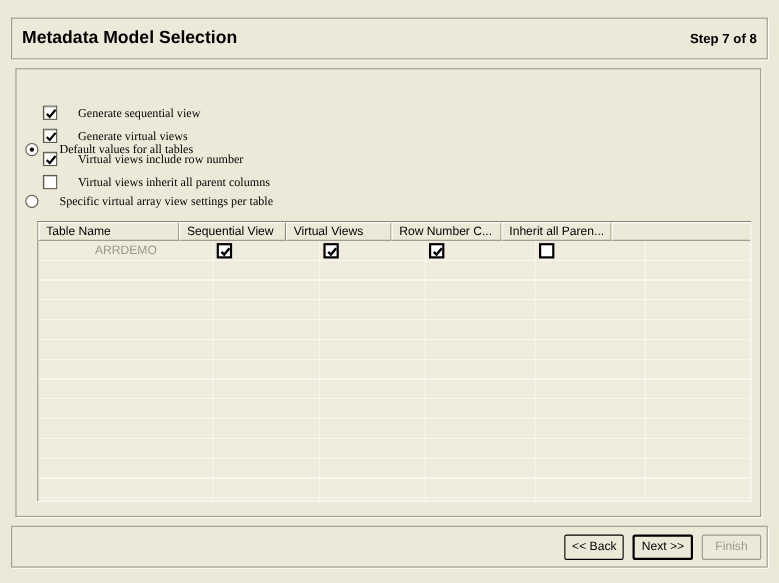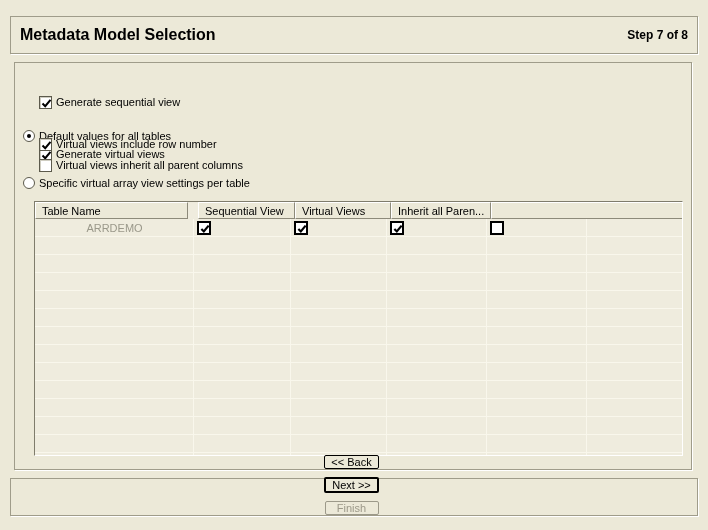--- a/index.html
+++ b/index.html
@@ -20,21 +20,21 @@
     position:absolute;left:10px;top:16px;width:688px;height:38px;
     display:flex;align-items:center;justify-content:space-between;
     padding:0 9px;
   }
   .hdr-title{font-weight:bold;font-size:16px;}
   .hdr-step{font-weight:bold;font-size:12px;text-align:right;}
   
   #content-box{
     position:absolute;left:14px;top:62px;width:678px;height:408px;
   }
-  .ctl-row{position:absolute;display:flex;gap:4px;white-space:nowrap;}
+  .ctl-row{position:absolute;display:flex;align-items:center;gap:19px;white-space:nowrap;font-family:Liberation Serif, serif;}
   
   .rad{
     width:12px;height:12px;border-radius:50%;
     border:1px solid #5c5a4c;background:#fff;
     box-sizing:border-box;position:relative;flex:0 0 auto;
   }
   .rad.checked::after{
     content:"";position:absolute;left:3px;top:3px;width:4px;height:4px;
     border-radius:50%;background:#000;
   }
@@ -78,21 +78,21 @@
   }
   
   .tcb{
     position:absolute;top:2px;width:14px;height:14px;box-sizing:border-box;
     border:2px solid #000;background:#fff;
   }
   
   #footer-box{
     position:absolute;left:10px;top:478px;width:688px;height:38px;
     display:flex;align-items:center;justify-content:flex-end;
-    gap:8px;padding-right:5px;flex-direction:column;
+    gap:8px;padding-right:5px;
   }
   .btn{
     min-width:54px;height:23px;box-sizing:border-box;
     background:#ECE9D8;border:1px solid #000;border-radius:2px;
     display:flex;align-items:center;justify-content:center;
     padding:0 6px;font-size:11px;cursor:default;white-space:nowrap;
   }
   .btn.default{border:2px solid #000;}
   .btn.disabled{border:1px solid #9C9989;color:#9C9989;}
 </style>
@@ -113,21 +113,21 @@
 
   <div class="ctl-row" style="left:24px;top:33px;">
     <span class="fcb checked">
         <svg width="11" height="11" viewBox="0 0 11 11">
           <path d="M1.5 5.5 L4.2 8.2 L9.5 1.8" stroke="#000" stroke-width="2" fill="none"></path>
         </svg>
       </span>
     <span>Generate sequential view</span>
   </div>
 
-  <div class="ctl-row" style="left:24px;top:54px;margin-top:31px;">
+  <div class="ctl-row" style="left:24px;top:54px;">
     <span class="fcb checked">
         <svg width="11" height="11" viewBox="0 0 11 11">
           <path d="M1.5 5.5 L4.2 8.2 L9.5 1.8" stroke="#000" stroke-width="2" fill="none"></path>
         </svg>
       </span>
     <span>Generate virtual views</span>
   </div>
 
   <div class="ctl-row" style="left:24px;top:75px;">
     <span class="fcb checked">
@@ -143,23 +143,24 @@
     <span>Virtual views inherit all parent columns</span>
   </div>
 
   <div class="ctl-row" style="left:8px;top:114px;">
     <span class="rad"></span>
     <span>Specific virtual array view settings per table</span>
   </div>
 
   <div id="grid">
     <div id="grid-header">
-      <div class="th" style="width:153px;">Table Name</div>
-      <div class="th" style="width:97px;margin-left:10px;">Sequential View</div>
+      <div class="th" style="width:128px;">Table Name</div>
+      <div class="th" style="width:97px;">Sequential View</div>
       <div class="th" style="width:96px;text-align:right;">Virtual Views</div>
+      <div class="th" style="width:100px;">Row Number C...</div>
       <div class="th" style="width:100px;">Inherit all Paren...</div>
       <div class="th" style="flex:1;"></div>
     </div>
     <div id="grid-body">
       <div class="vline" style="left:158px;"></div>
       <div class="vline" style="left:255px;"></div>
       <div class="vline" style="left:351px;"></div>
       <div class="vline" style="left:451px;"></div>
       <div class="vline" style="left:551px;"></div>
 

